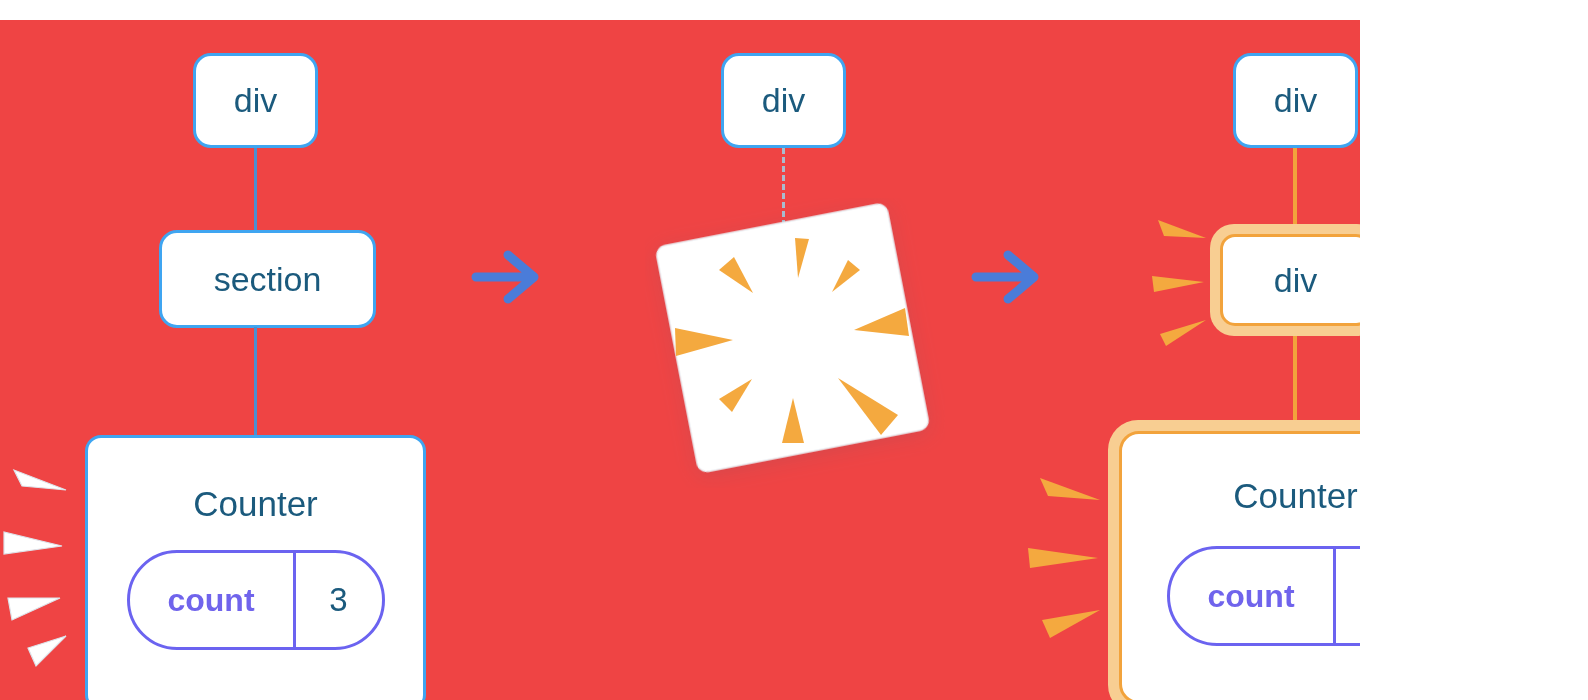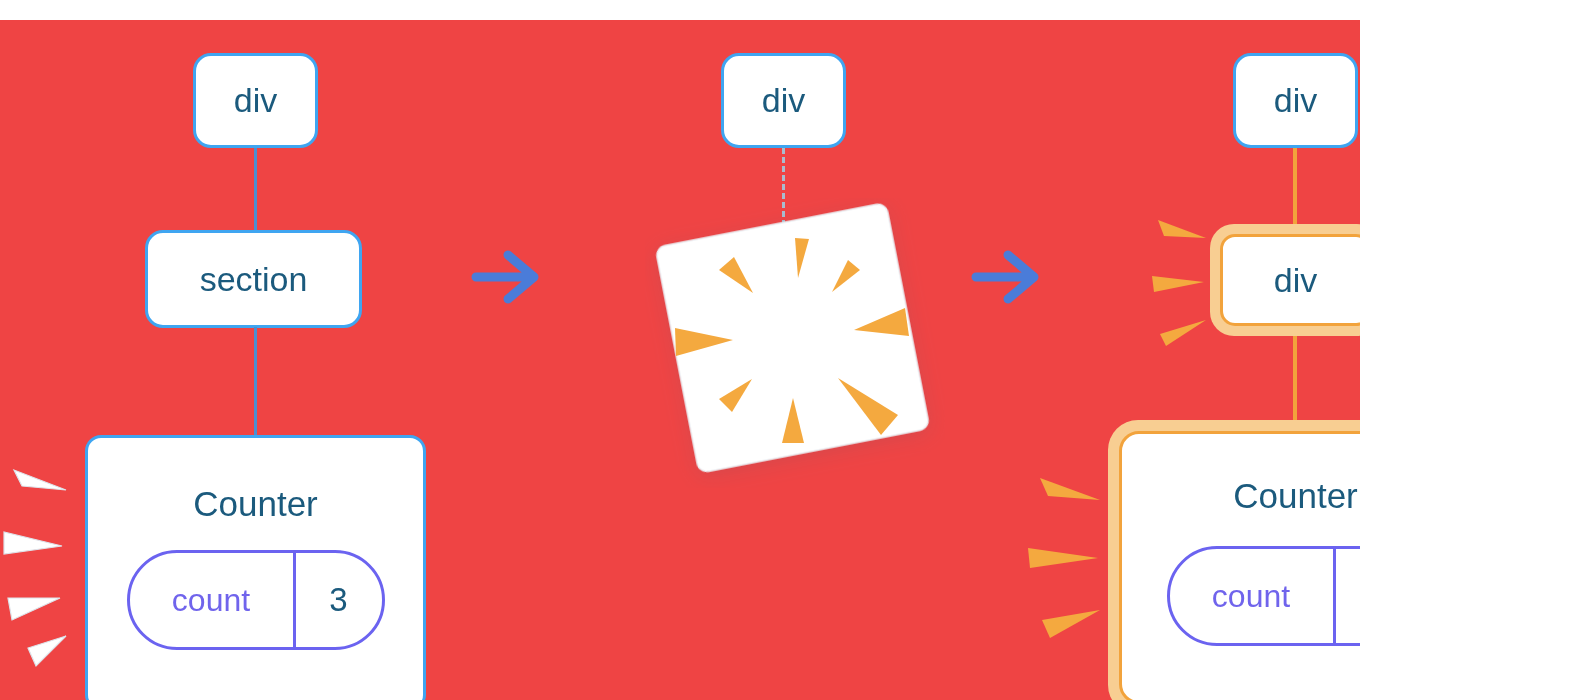--- a/index.html
+++ b/index.html
@@ -29,21 +29,21 @@
   }
   .card-title { font-size:35px; color:#1B5A7D;text-align:right; }
 
   .pill {
     box-sizing:border-box; width:258px; height:100px;
     border:3px solid #6B63F0; border-radius:60px;
     display:flex; overflow:hidden; background:#fff;
   }
   .pill-key {
     flex:1; display:flex; align-items:center; justify-content:center;
-    font-size:32px; color:#7064EC;
+    font-size:32px; color:#7064EC;font-weight:bold;
   }
   .pill-div { width:3px; background:#6B63F0; }
   .pill-val {
     width:86px; display:flex; align-items:center; justify-content:center;
     font-size:33px; color:#1B5A7D;
   }
 
   .glow {
     position:absolute; box-sizing:border-box; background:#F8CE92;
   }
@@ -74,21 +74,21 @@
 <div class="canvas">
 
   <div class="layer">
 
     <div class="node" style="left:193px; top:33px; width:125px; height:95px;">
       <span>div</span>
     </div>
 
     <div class="edge-v" style="left:254px; top:128px; height:83px;"></div>
 
-    <div class="node" style="left:145px; top:210px; width:217px; height:98px;">
+    <div class="node" style="left:159px; top:210px; width:217px; height:98px;">
       <span>section</span>
     </div>
 
     <div class="edge-v" style="left:254px; top:307px; height:109px;"></div>
 
     <div class="card" style="left:85px; top:415px; width:341px; height:276px;">
       <div class="card-title">Counter</div>
       <div class="pill">
         <div class="pill-key">count</div>
         <div class="pill-div"></div>

